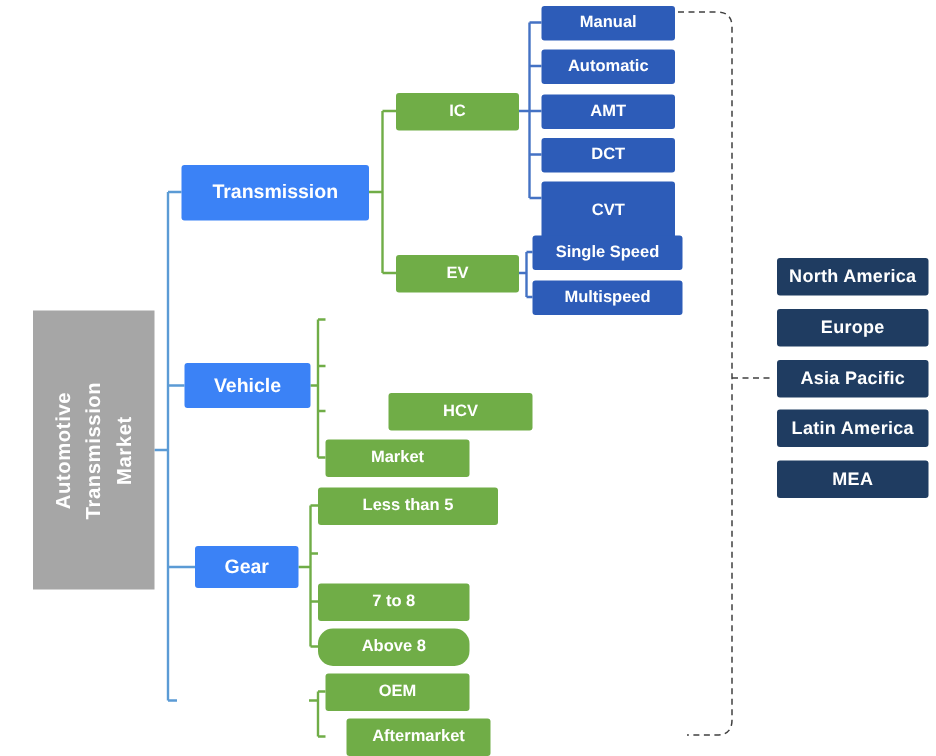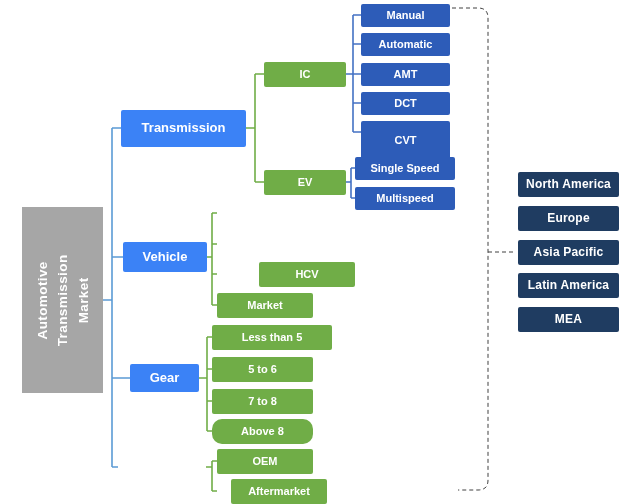--- a/index.html
+++ b/index.html
@@ -62,21 +62,20 @@
   <div class="box sub-box" style="left:361px; top:92px; width:89px; height:23px;">DCT</div>
   <div class="box sub-box" style="left:361px; top:121px; width:89px; height:39px;">CVT</div>
 
   <div class="box sub-box" style="left:355px; top:157px; width:100px; height:23px;">Single Speed</div>
   <div class="box sub-box" style="left:355px; top:187px; width:100px; height:23px;">Multispeed</div>
 
   <div class="box type-box" style="left:217px; top:262px; width:96px; height:25px;margin-left:42px;">HCV</div>
   <div class="box type-box" style="left:217px; top:293px; width:96px; height:25px;">Market</div>
 
   <div class="box type-box" style="left:212px; top:325px; width:120px; height:25px;">Less than 5</div>
-  <div class="box type-box" style="left:212px; top:357px; width:101px; height:25px;">5 to 6</div>
   <div class="box type-box" style="left:212px; top:389px; width:101px; height:25px;">7 to 8</div>
   <div class="box type-box" style="left:212px; top:419px; width:101px; height:25px;border-radius:10px;">Above 8</div>
 
   <div class="box type-box" style="left:217px; top:449px; width:96px; height:25px;">OEM</div>
   <div class="box type-box" style="left:231px; top:479px; width:96px; height:25px;">Aftermarket</div>
 
   <div class="box region-box" style="left:518px; top:172px; width:101px; height:25px;">North America</div>
   <div class="box region-box" style="left:518px; top:206px; width:101px; height:25px;">Europe</div>
   <div class="box region-box" style="left:518px; top:240px; width:101px; height:25px;">Asia Pacific</div>
   <div class="box region-box" style="left:518px; top:273px; width:101px; height:25px;">Latin America</div>

